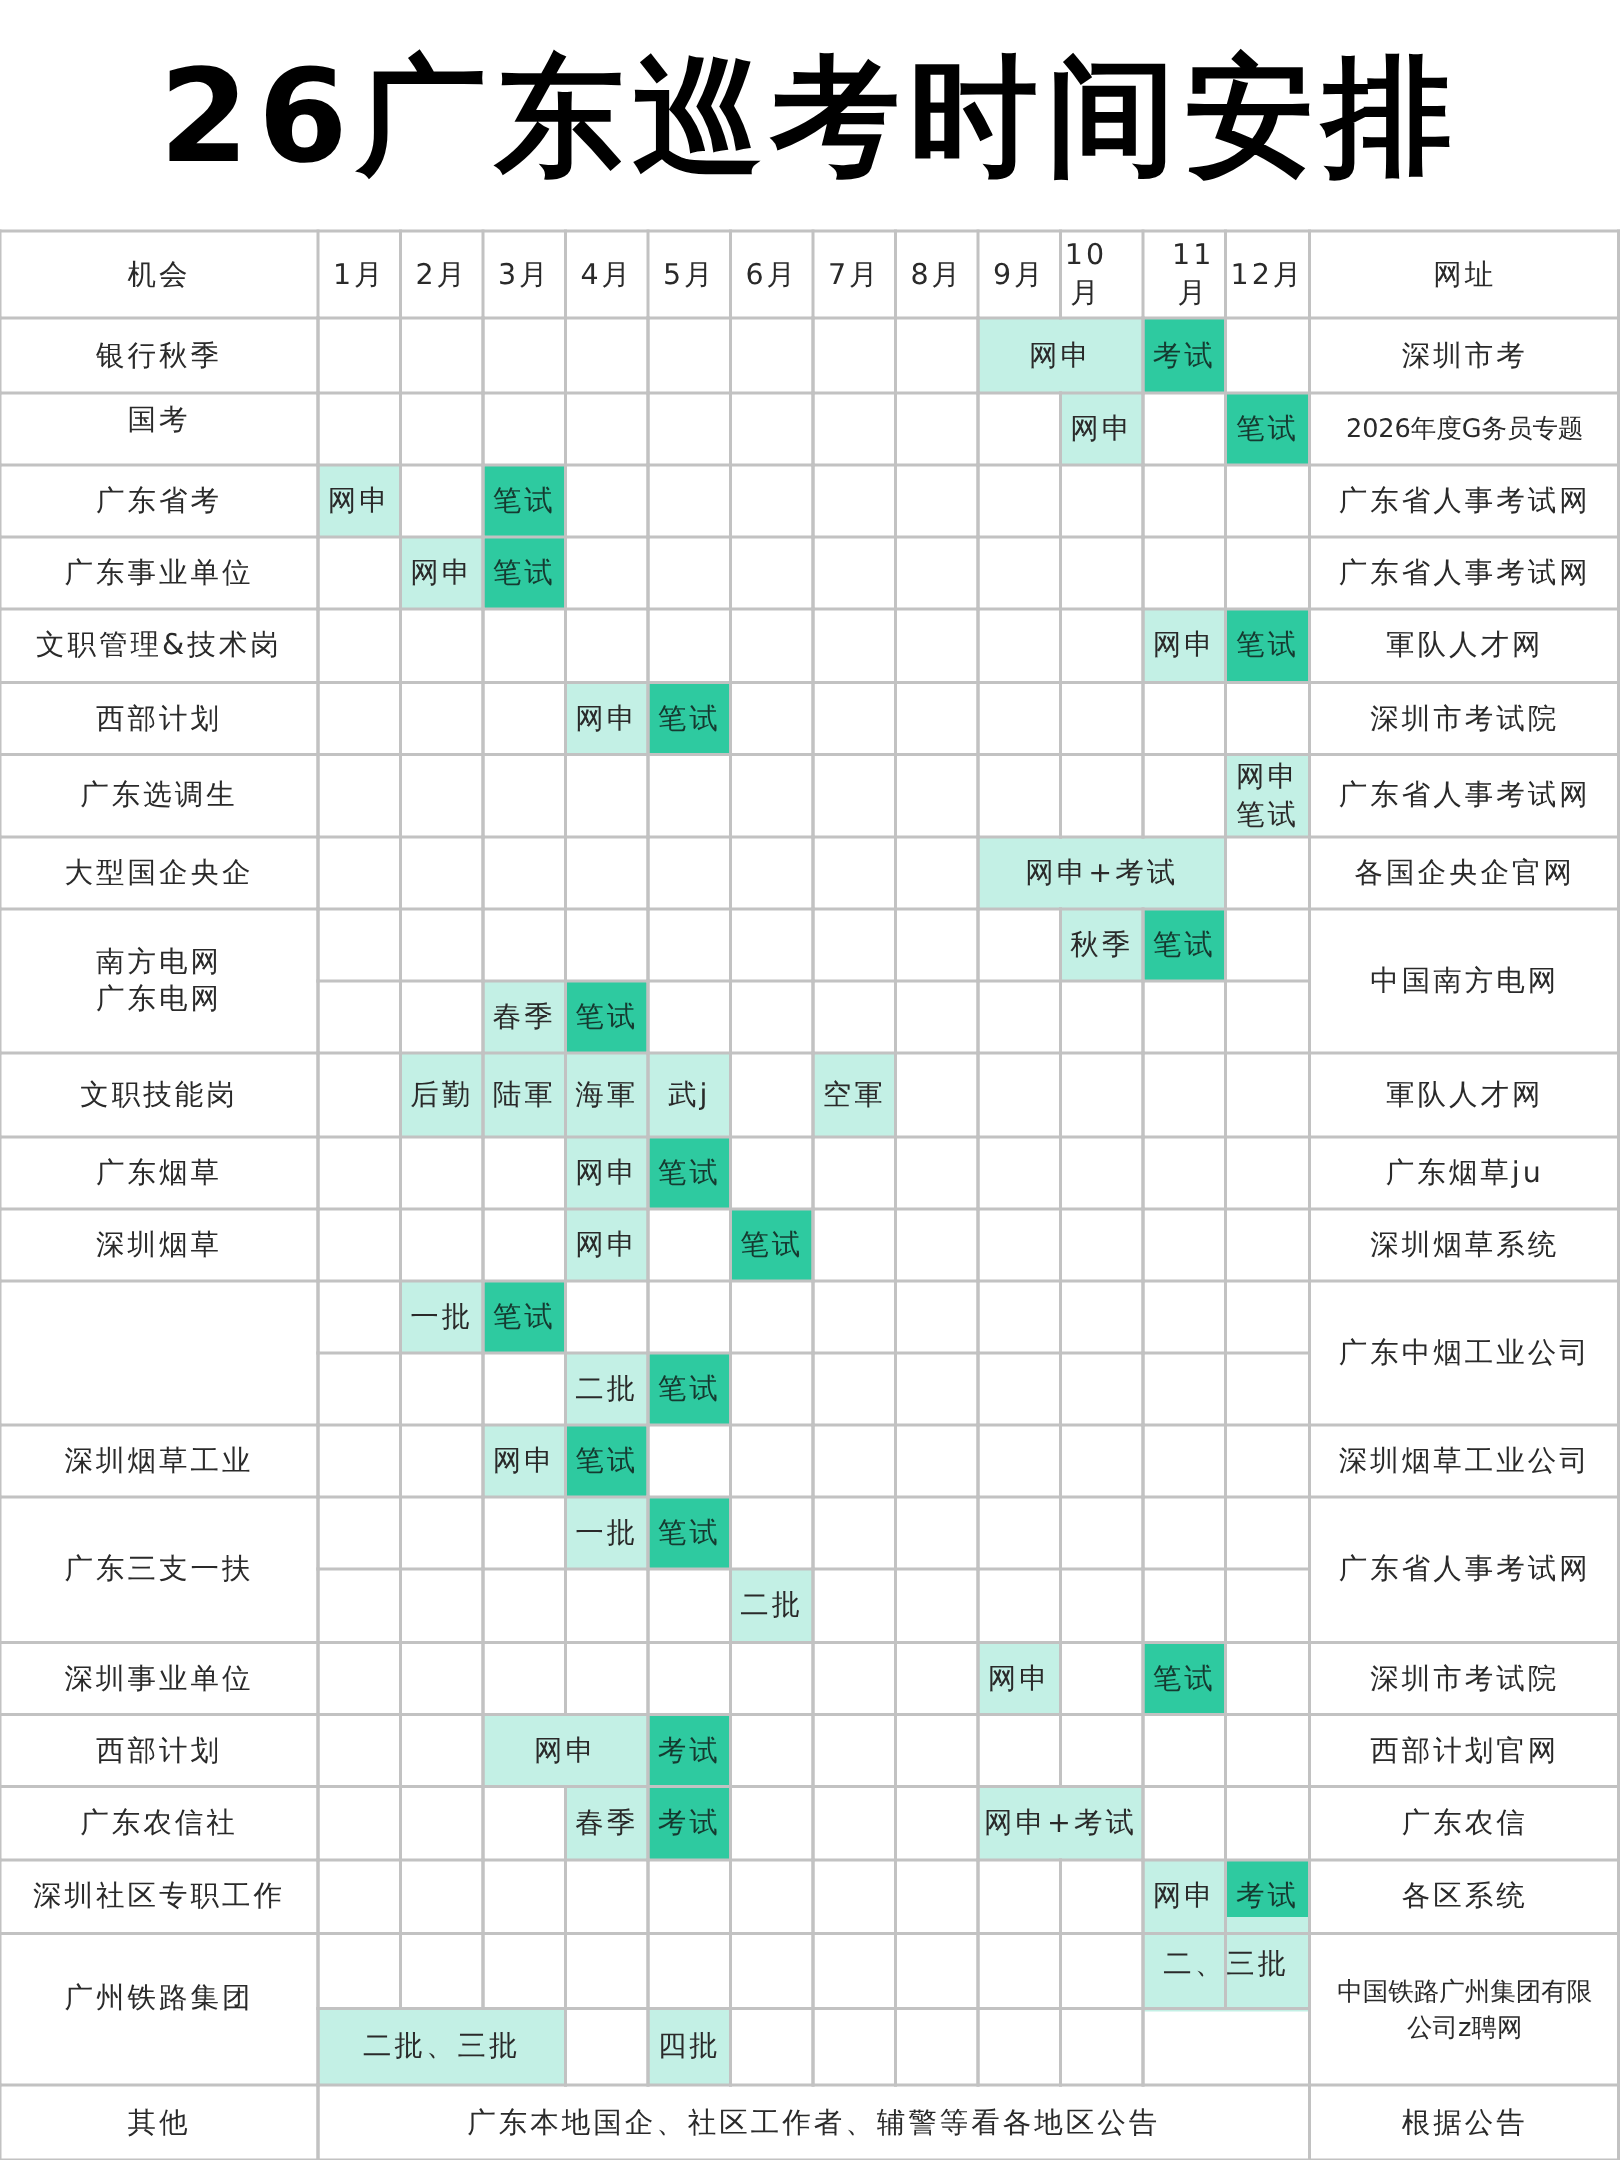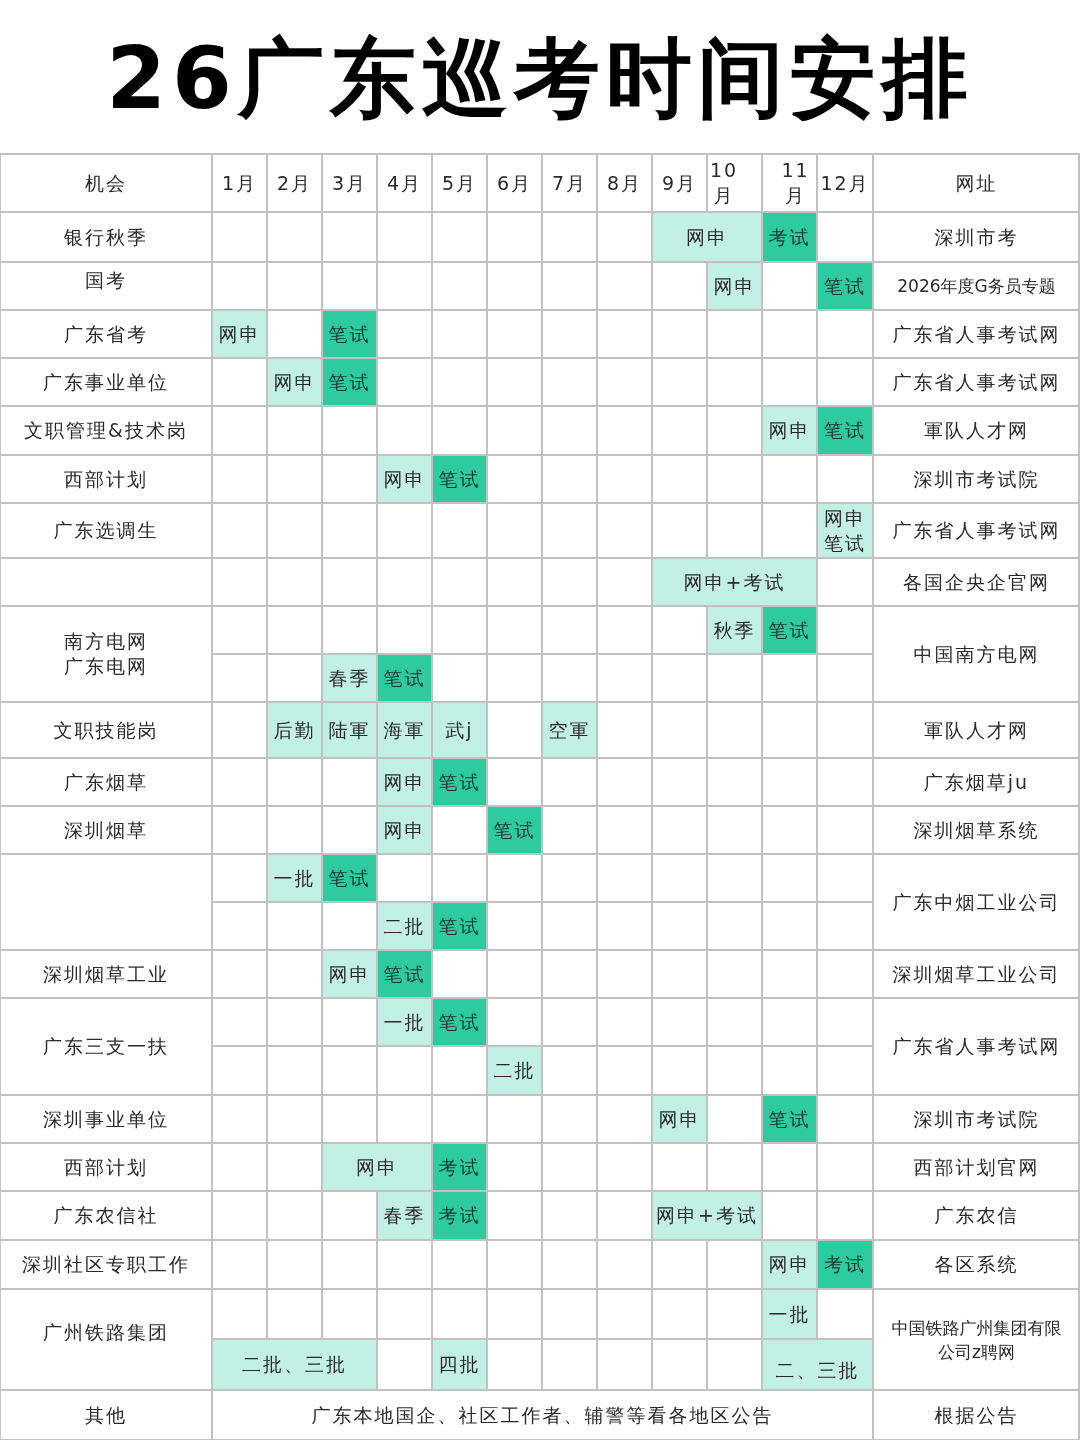--- a/index.html
+++ b/index.html
@@ -59,20 +59,21 @@
     <div class="cell light" style="left: 762px; top: 406px; width: 55px; height: 49px; white-space: pre-line;">网申</div>
     <div class="cell dark" style="left: 817px; top: 406px; width: 56px; height: 49px; white-space: pre-line;">笔试</div>
     <div class="cell " style="left: 0px; top: 455px; width: 212px; height: 48px; white-space: pre-line;">西部计划</div>
     <div class="cell " style="left: 873px; top: 455px; width: 207px; height: 48px; white-space: pre-line;">深圳市考试院</div>
     <div class="cell light" style="left: 377px; top: 455px; width: 55px; height: 48px; white-space: pre-line;">网申</div>
     <div class="cell dark" style="left: 432px; top: 455px; width: 55px; height: 48px; white-space: pre-line;">笔试</div>
     <div class="cell " style="left: 0px; top: 503px; width: 212px; height: 55px; white-space: pre-line;">广东选调生</div>
     <div class="cell " style="left: 873px; top: 503px; width: 207px; height: 55px; white-space: pre-line;">广东省人事考试网</div>
     <div class="cell light" style="left: 817px; top: 503px; width: 56px; height: 55px; white-space: pre-line;">网申
 笔试</div>
+    <div class="cell " style="left: 0px; top: 558px; width: 212px; height: 48px; white-space: pre-line;">大型国企央企</div>
     <div class="cell " style="left: 873px; top: 558px; width: 207px; height: 48px; white-space: pre-line;">各国企央企官网</div>
     <div class="cell light" style="left: 652px; top: 558px; width: 165px; height: 48px; white-space: pre-line;">网申+考试</div>
     <div class="cell " style="left: 0px; top: 606px; width: 212px; height: 96px; white-space: pre-line;">南方电网
 广东电网</div>
     <div class="cell " style="left: 873px; top: 606px; width: 207px; height: 96px; white-space: pre-line;">中国南方电网</div>
     <div class="cell light" style="left: 707px; top: 606px; width: 55px; height: 48px; white-space: pre-line;">秋季</div>
     <div class="cell dark" style="left: 762px; top: 606px; width: 55px; height: 48px; white-space: pre-line;">笔试</div>
     <div class="cell light" style="left: 322px; top: 654px; width: 55px; height: 48px; white-space: pre-line;">春季</div>
     <div class="cell dark" style="left: 377px; top: 654px; width: 55px; height: 48px; white-space: pre-line;">笔试</div>
     <div class="cell " style="left: 0px; top: 702px; width: 212px; height: 56px; white-space: pre-line;">文职技能岗</div>
@@ -120,21 +121,21 @@
     <div class="cell " style="left: 0px; top: 1240px; width: 212px; height: 49px; white-space: pre-line;">深圳社区专职工作</div>
     <div class="cell " style="left: 873px; top: 1240px; width: 207px; height: 49px; white-space: pre-line;">各区系统</div>
     <div class="cell light" style="left: 762px; top: 1240px; width: 55px; height: 49px; white-space: pre-line;">网申</div>
     <div class="cell dark" style="left: 817px; top: 1240px; width: 56px; height: 49px; white-space: pre-line;">考试</div>
     <div class="cell " style="left: 0px; top: 1289px; width: 212px; height: 86px; white-space: pre-line;">广州铁路集团</div>
     <div class="cell small" style="left: 873px; top: 1289px; width: 207px; height: 101px; white-space: pre-line;">中国铁路广州集团有限
 公司z聘网</div>
     <div class="cell light" style="left: 762px; top: 1289px; width: 55px; height: 50px; white-space: pre-line;">一批</div>
     <div class="cell light" style="left: 212px; top: 1339px; width: 165px; height: 51px; white-space: pre-line;">二批、三批</div>
     <div class="cell light" style="left: 432px; top: 1339px; width: 55px; height: 51px; white-space: pre-line;">四批</div>
-    <div class="cell light" style="left: 762px; top: 1339px; width: 111px; height: 63px; white-space: pre-line;">二、三批</div>
+    <div class="cell light" style="left: 762px; top: 1278px; width: 111px; height: 63px; white-space: pre-line;">二、三批</div>
     <div class="cell " style="left: 0px; top: 1390px; width: 212px; height: 50px; white-space: pre-line;">其他</div>
     <div class="cell " style="left: 873px; top: 1390px; width: 207px; height: 50px; white-space: pre-line;">根据公告</div>
     <div class="cell " style="left: 212px; top: 1390px; width: 661px; height: 50px; white-space: pre-line;">广东本地国企、社区工作者、辅警等看各地区公告</div>
   </div>
 <div class="lines" id="lines">
     <div class="hl" style="left: -1px; width: 1082px; top: 153px;"></div>
     <div class="hl" style="left: -1px; width: 1082px; top: 211px;"></div>
     <div class="vl" style="left: -1px; top: 153px; height: 60px;"></div>
     <div class="vl" style="left: 211px; top: 153px; height: 60px;"></div>
     <div class="vl" style="left: 266px; top: 153px; height: 60px;"></div>

